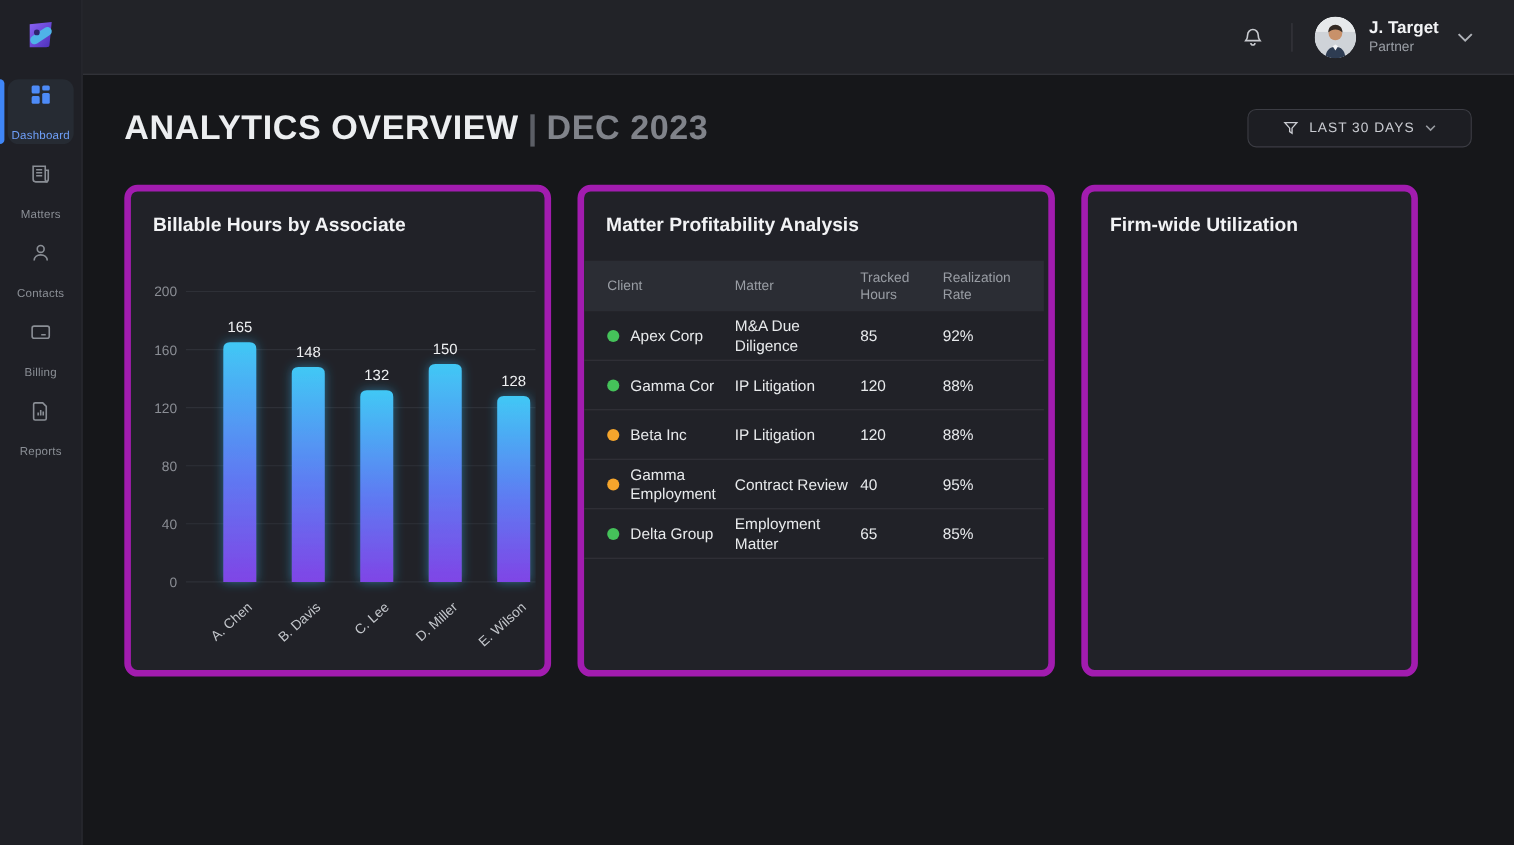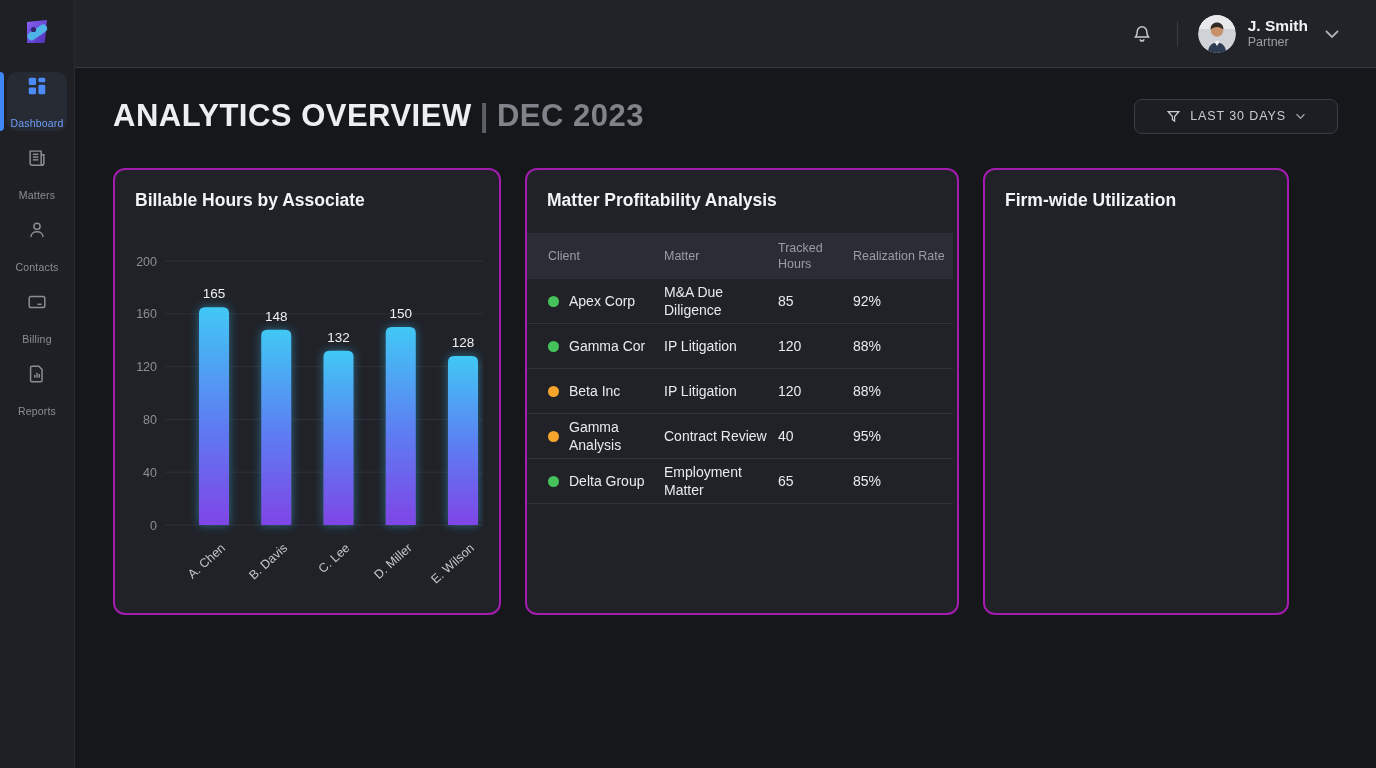--- a/index.html
+++ b/index.html
@@ -27,21 +27,21 @@
 
   
   .main { position:absolute; left:75px; top:68px; right:0; bottom:0; background:#16171a; }
   .page-head { margin:30px 38px 0; display:flex; align-items:center; justify-content:space-between; }
   .page-title { font-size:31px; letter-spacing:.5px; color:#eceef0; font-weight:bold; }
   .page-title .sep { color:#5c5f66; margin:0 8px; }
   .page-title .sub { color:#80838a; }
   .filter-btn { display:flex; align-items:center; gap:9px; background:#1d1e23; border:1px solid #3c3d44; border-radius:8px; padding:9px 31px; color:#c9cbd1; font-size:12.5px; letter-spacing:.9px; cursor:pointer; font-family:inherit; }
 
   .cards { margin:34px 38px 0; display:flex; gap:24px; }
-  .card { background:#212228; border:2px solid #a21caf; border-radius:12px; height:447px; padding:20px; position:relative; }
+  .card { background:#212228; border:6px solid #a21caf; border-radius:12px; height:447px; padding:20px; position:relative; }
   .card-title { font-size:17.5px; font-weight:bold; color:#f2f3f5; }
   .card-bars { width:388px; }
   .card-table { width:434px; padding-left:0; padding-right:4px; }
   .card-table .card-title { padding-left:20px; }
   .card-gauge { width:306px; }
 
   
   .bar-svg { display:block; margin-top:36px; }
 
   
@@ -144,21 +144,21 @@
         <rect width="38" height="38" fill="#cfd3d8"></rect>
         <rect width="38" height="14" fill="#e7e9eb"></rect>
         <path d="M10 38 c0-7 4-10.5 9-10.5 s9 3.5 9 10.5 Z" fill="#2e3c52"></path>
         <path d="M16.5 27 L19 31 L21.5 27 L19 25.5 Z" fill="#f2f3f5"></path>
         <circle cx="19" cy="15.5" r="6.2" fill="#c8916a"></circle>
         <path d="M12.5 14.5 c0-4.5 3-7 6.5-7 s6.5 2.5 6.5 7 c-2-1.5-4-2.6-6.5-2.6 s-4.5 1.1-6.5 2.6 Z" fill="#342a24"></path>
       </g>
     </svg>
   </span>
   <span class="user-block">
-    <div class="user-name">J. Smith</div>
+    <div class="user-name">J. Target</div>
     <div class="user-role">Partner</div>
   </span>
   <button class="icon-btn user-chevron">
     <svg width="16" height="10" viewBox="0 0 16 10" fill="none" stroke="#aeb1b7" stroke-width="1.8">
       <polyline points="2,2 8,8 14,2"></polyline>
     </svg>
   </button>
 </header>
 
 <main class="main">
@@ -256,21 +256,21 @@
                 <span class="dot" style="background: rgb(245, 165, 44);"></span>
                 <span>Beta Inc</span>
               </div>
               <div>IP Litigation</div>
               <div>120</div>
               <div>88%</div>
             </div>
             <div class="tbl-row">
               <div class="cell-client">
                 <span class="dot" style="background: rgb(245, 165, 44);"></span>
-                <span>Gamma Analysis</span>
+                <span>Gamma Employment</span>
               </div>
               <div>Contract Review</div>
               <div>40</div>
               <div>95%</div>
             </div>
             <div class="tbl-row">
               <div class="cell-client">
                 <span class="dot" style="background: rgb(69, 194, 90);"></span>
                 <span>Delta Group</span>
               </div>

